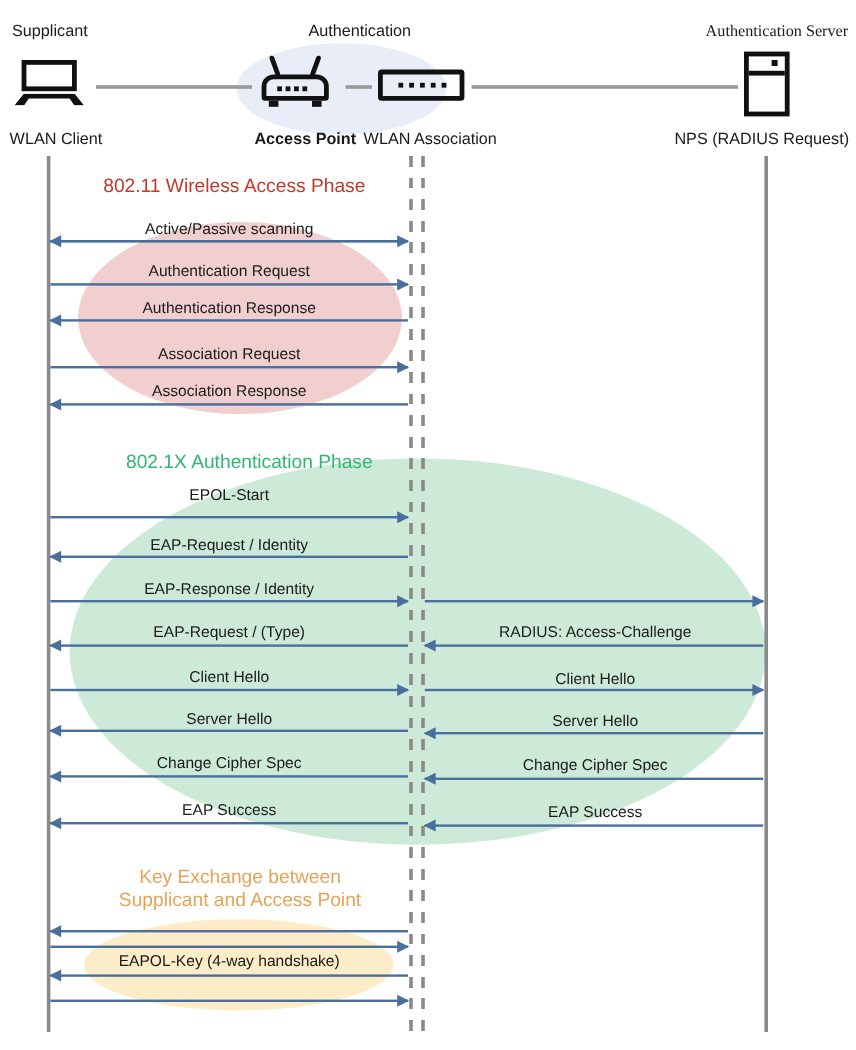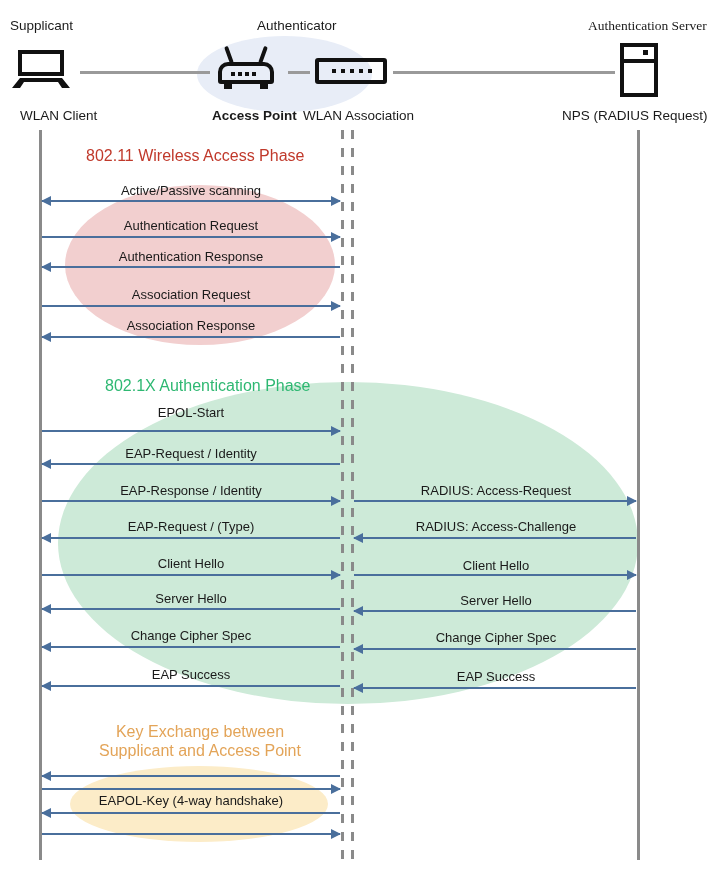--- a/index.html
+++ b/index.html
@@ -72,21 +72,21 @@
   .msg{position:absolute;font-size:13px;color:#1a1a1a;white-space:nowrap;text-align:center;}
 </style>
 </head>
 <body>
 
 <div id="stage">
 
   <div class="auth-blob"></div>
 
   <div class="role-title" style="left:10px;top:18px;">Supplicant</div>
-  <div class="role-title" style="left:257px;top:18px;">Authenticator</div>
+  <div class="role-title" style="left:257px;top:18px;">Authentication</div>
   <div class="role-title" style="left:588px;top:18px;font-family:Liberation Serif, serif;">Authentication Server</div>
 
   <div class="laptop">
     <div class="screen"></div>
     <div class="base"></div>
   </div>
 
   <div class="ap">
     <div class="ant antL"></div>
     <div class="ant antR"></div>
@@ -113,21 +113,21 @@
 
   <div class="srv">
     <div class="bar"></div>
     <div class="led"></div>
   </div>
 
   <div class="hwire" style="left:80px;top:71px;width:130px;"></div>
   <div class="hwire" style="left:288px;top:71px;width:22px;"></div>
   <div class="hwire" style="left:393px;top:71px;width:222px;"></div>
 
-  <div class="node-label" style="left:20px;top:108px;">WLAN Client</div>
+  <div class="node-label" style="left:8px;top:108px;">WLAN Client</div>
   <div class="node-label" style="left:212px;top:108px;font-weight:bold;">Access Point</div>
   <div class="node-label" style="left:303px;top:108px;">WLAN Association</div>
   <div class="node-label" style="left:562px;top:108px;">NPS (RADIUS Request)</div>
 
   <div class="blob blob-pink" style="left:65px;top:185px;width:270px;height:160px;"></div>
   <div class="blob blob-green" style="left:58px;top:382px;width:580px;height:322px;"></div>
   <div class="blob blob-yellow" style="left:70px;top:766px;width:258px;height:76px;"></div>
 
   <div class="lifeline" style="left:39px;top:130px;height:730px;"></div>
   <div class="lifeline-dashed" style="left:341px;top:130px;height:730px;"></div>
@@ -155,21 +155,20 @@
   <div class="phase-title phase-green" style="left:105px;top:377px;width:200px;">802.1X Authentication Phase</div>
 
   <div class="msg" style="left:41px;top:405px;width:300px;">EPOL-Start</div>
   <div class="arrow right" style="left:42px;top:430px;width:298px;"></div>
 
   <div class="msg" style="left:41px;top:446px;width:300px;">EAP-Request / Identity</div>
   <div class="arrow left" style="left:42px;top:463px;width:298px;"></div>
 
   <div class="msg" style="left:41px;top:483px;width:300px;">EAP-Response / Identity</div>
   <div class="arrow right" style="left:42px;top:500px;width:298px;"></div>
-  <div class="msg" style="left:356px;top:483px;width:280px;">RADIUS: Access-Request</div>
   <div class="arrow right" style="left:354px;top:500px;width:282px;"></div>
 
   <div class="msg" style="left:41px;top:519px;width:300px;">EAP-Request / (Type)</div>
   <div class="arrow left" style="left:42px;top:537px;width:298px;"></div>
   <div class="msg" style="left:356px;top:519px;width:280px;">RADIUS: Access-Challenge</div>
   <div class="arrow left" style="left:354px;top:537px;width:282px;"></div>
 
   <div class="msg" style="left:41px;top:556px;width:300px;">Client Hello</div>
   <div class="arrow right" style="left:42px;top:574px;width:298px;"></div>
   <div class="msg" style="left:356px;top:558px;width:280px;">Client Hello</div>

